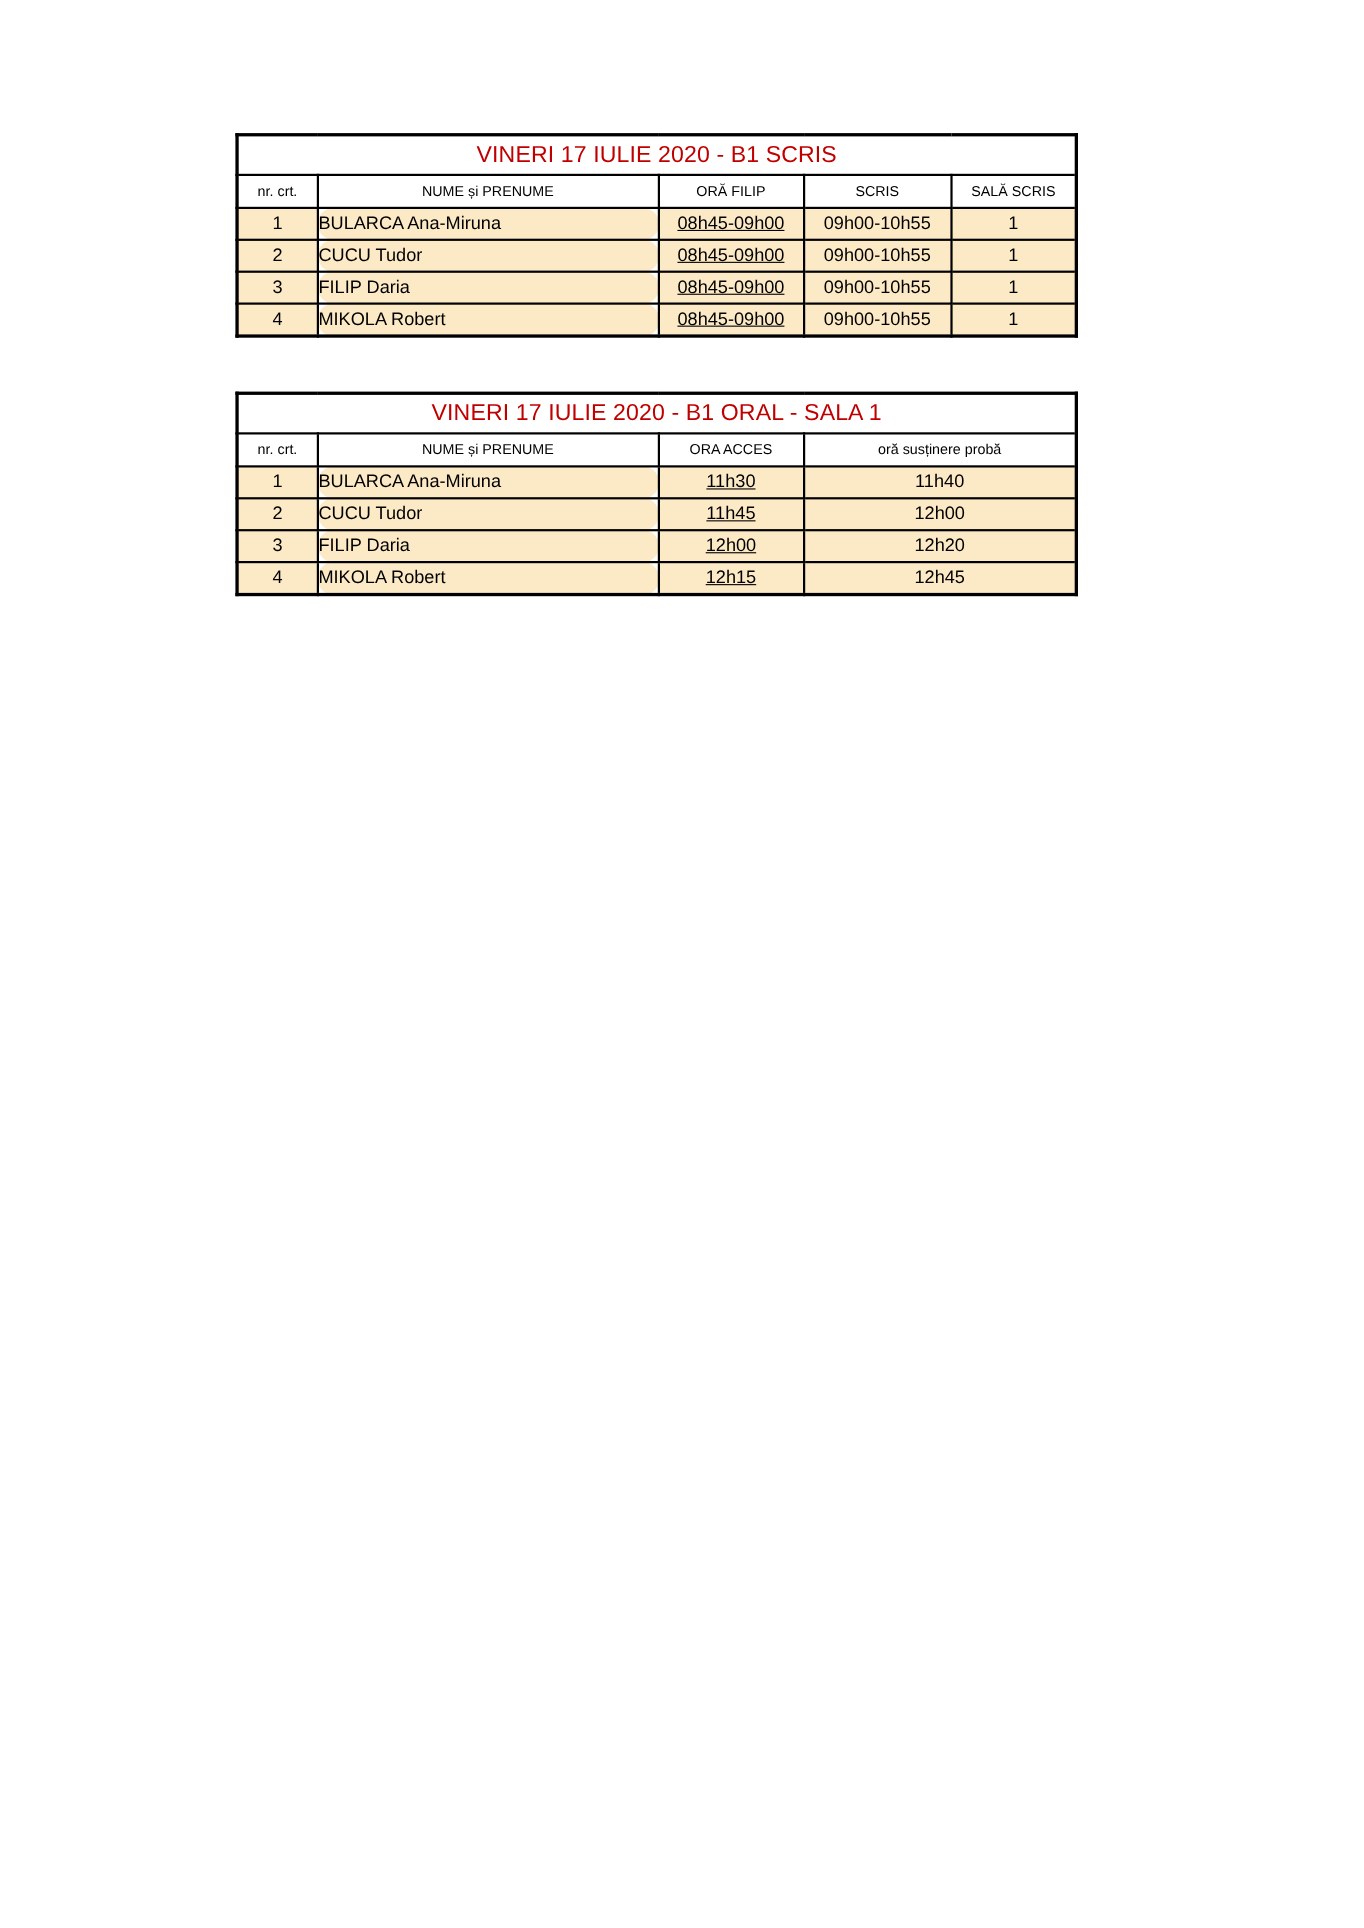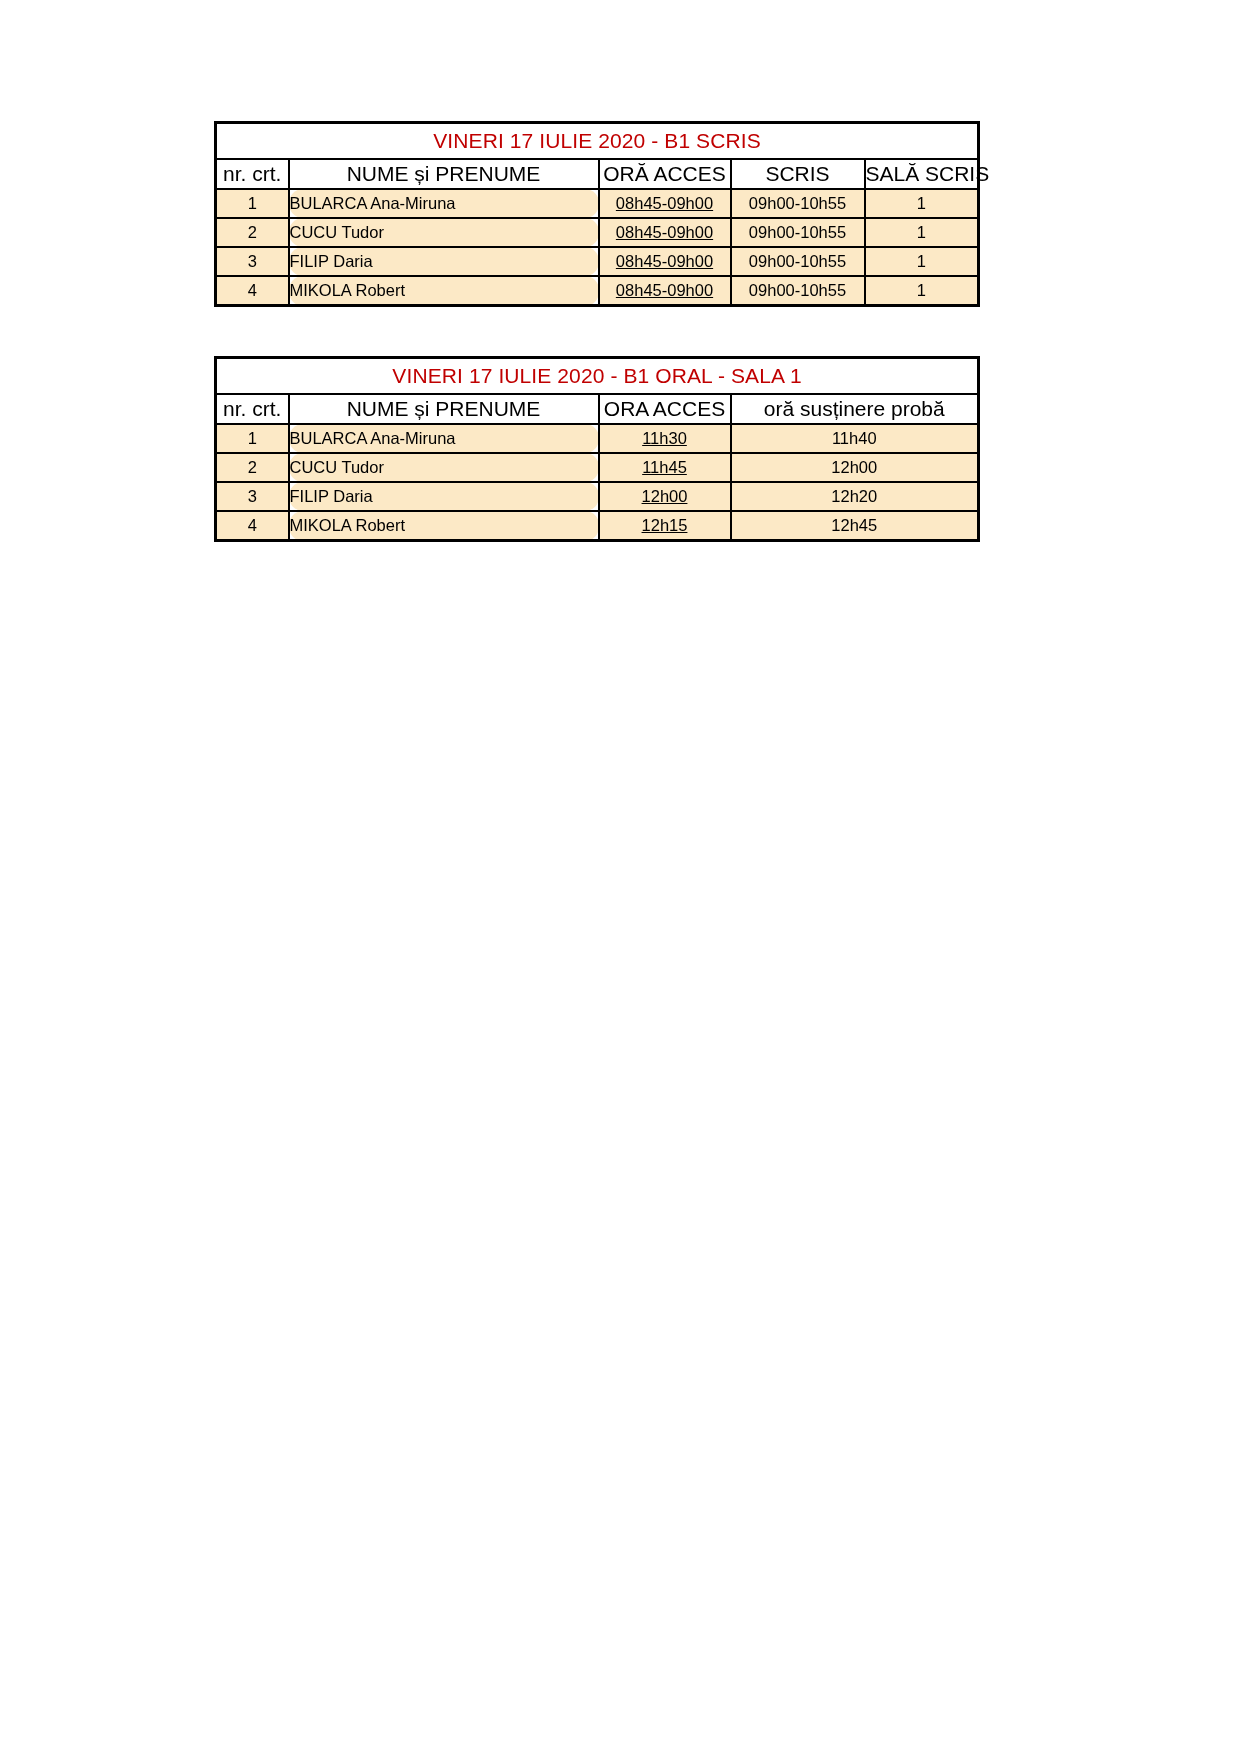--- a/index.html
+++ b/index.html
@@ -48,21 +48,21 @@
     font-weight: bold;
     text-align: center;
     height: 34px;
     line-height: 34px;
     background: #ffffff;
     letter-spacing: 0.1px;
   }
 
   
   .hdr-cell {
-    font-size: 21px;
+    font-size: 13px;
     text-align: center;
     height: 28px;
     line-height: 28px;
     background: #ffffff;
     color: #000000;
     white-space: nowrap;
   }
 
   
   .data-row td {
@@ -104,21 +104,21 @@
         <col class="w-scris">
         <col class="w-sala">
     </colgroup>
     <tbody>
       <tr>
         <td class="title-cell" colspan="5">VINERI 17 IULIE 2020 - B1 SCRIS</td>
       </tr>
       <tr>
         <td class="hdr-cell">nr. crt.</td>
         <td class="hdr-cell">NUME și PRENUME</td>
-        <td class="hdr-cell">ORĂ ACCES</td>
+        <td class="hdr-cell">ORĂ FILIP</td>
         <td class="hdr-cell">SCRIS</td>
         <td class="hdr-cell">SALĂ SCRIS</td>
       </tr>
 
       <tr class="data-row">
         <td class="c-nr">1</td>
         <td class="c-name">BULARCA Ana-Miruna</td>
         <td class="c-acces">08h45-09h00</td>
         <td class="c-plain">09h00-10h55</td>
         <td class="c-plain">1</td>

